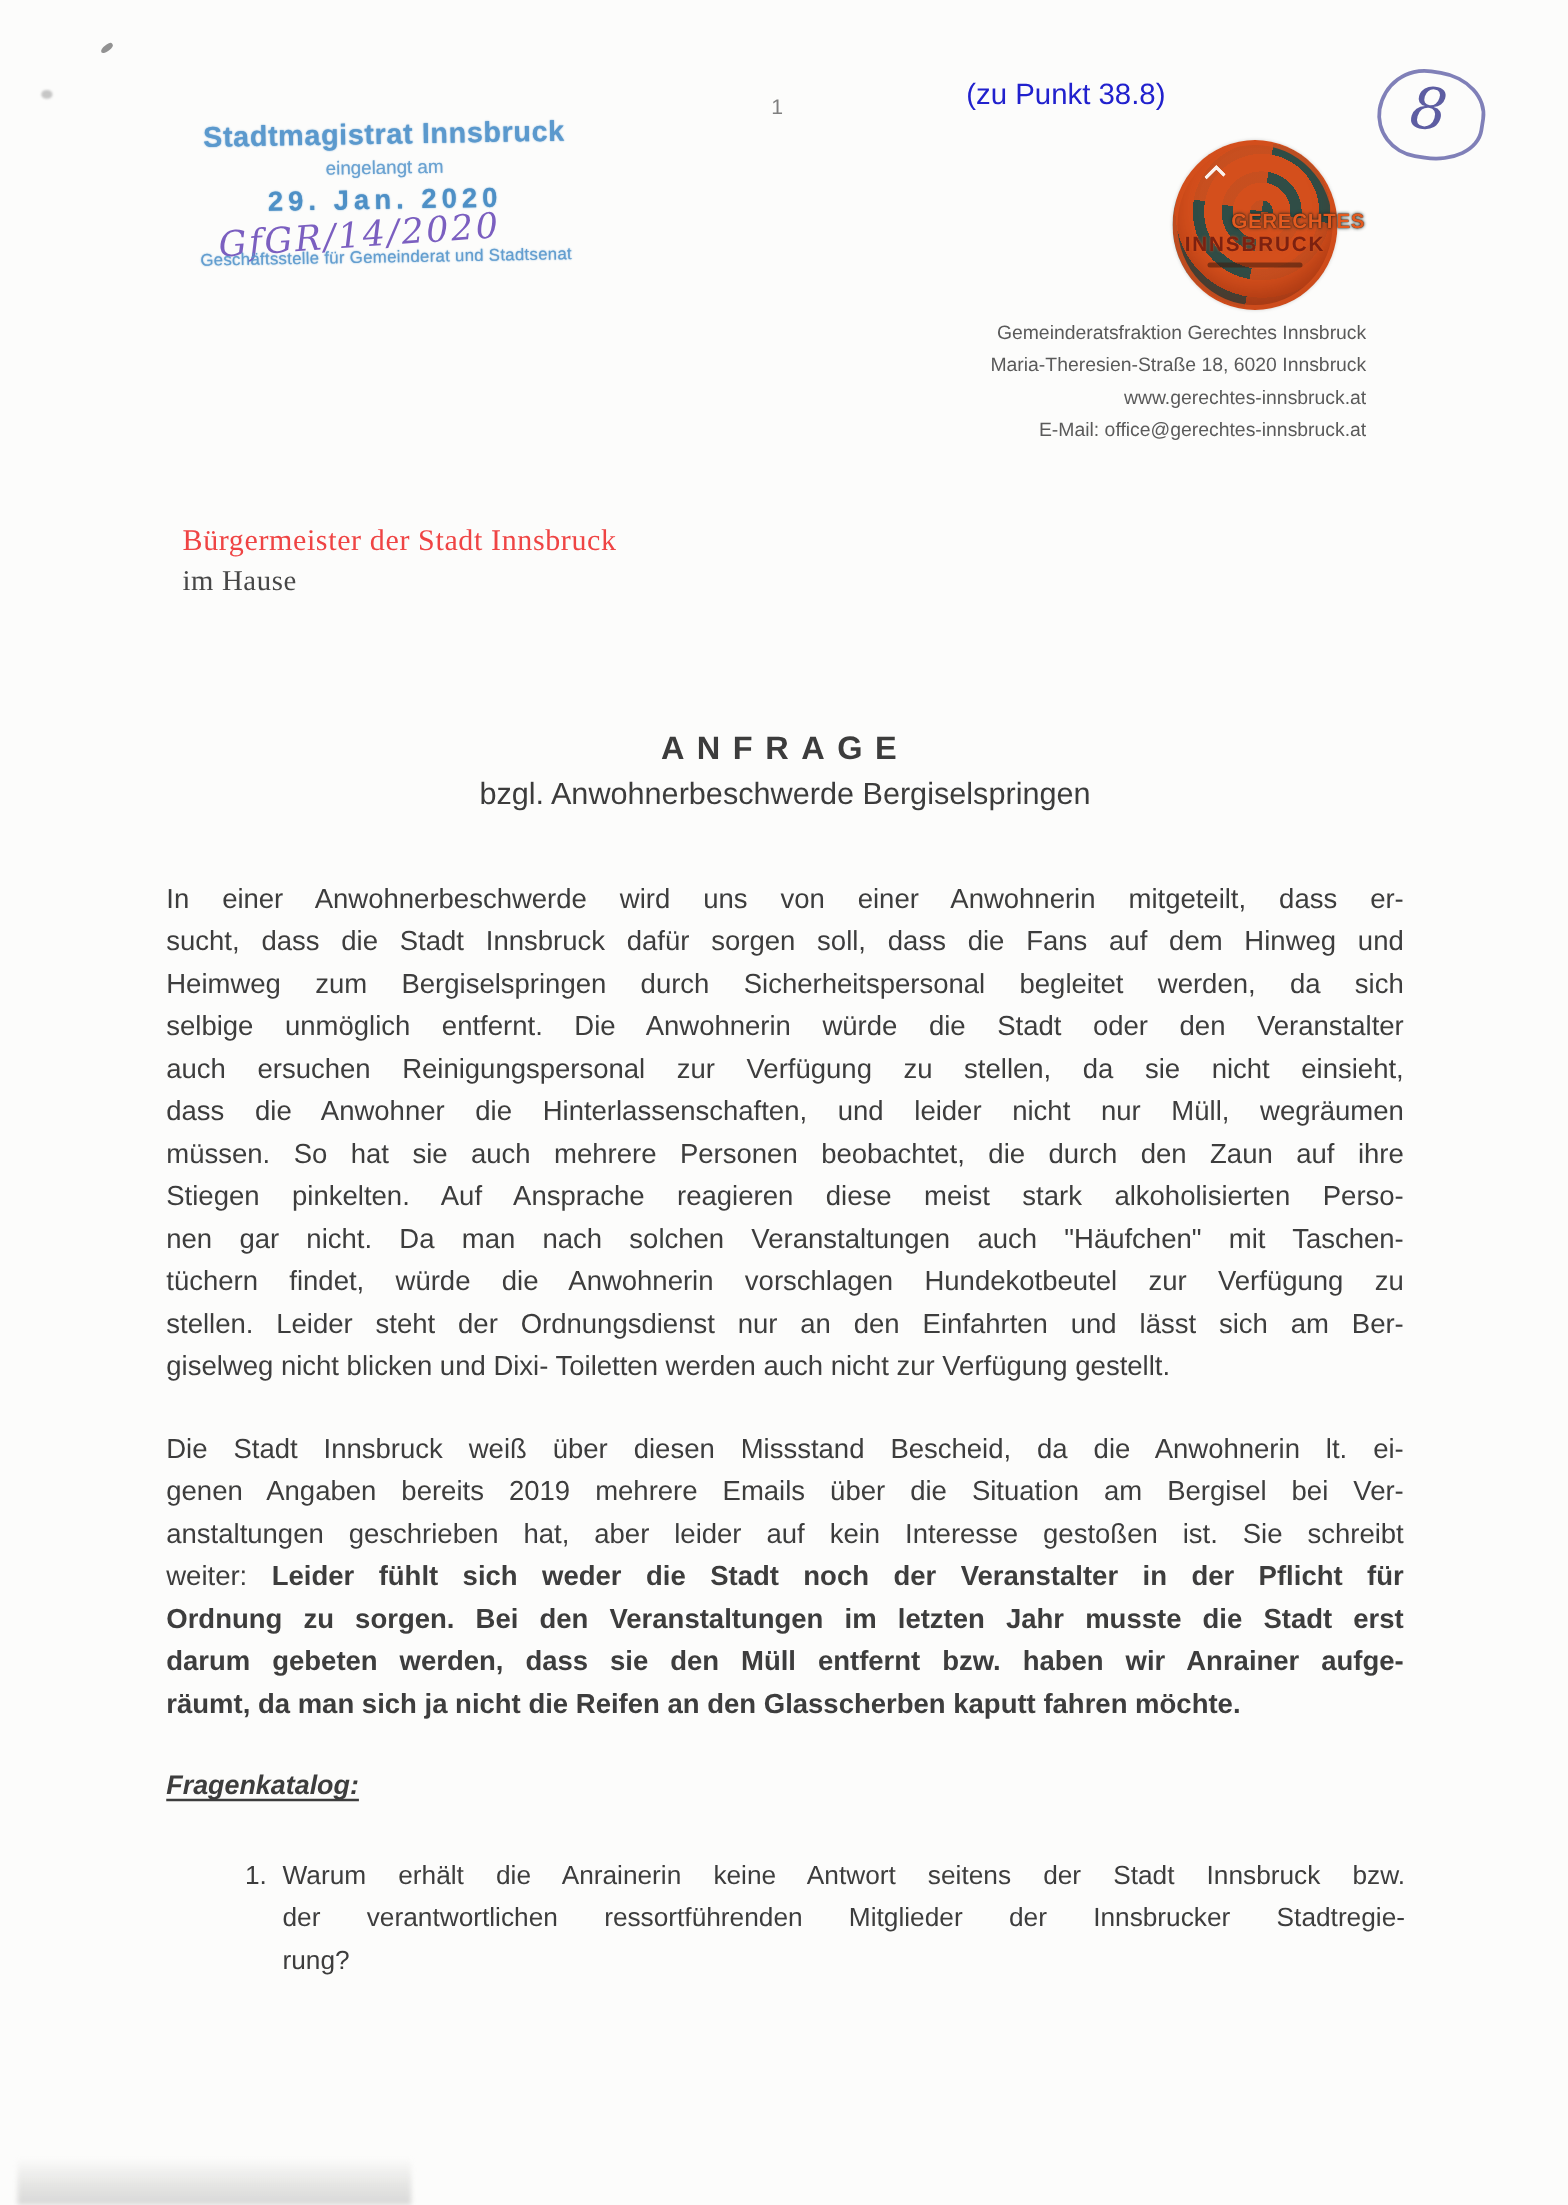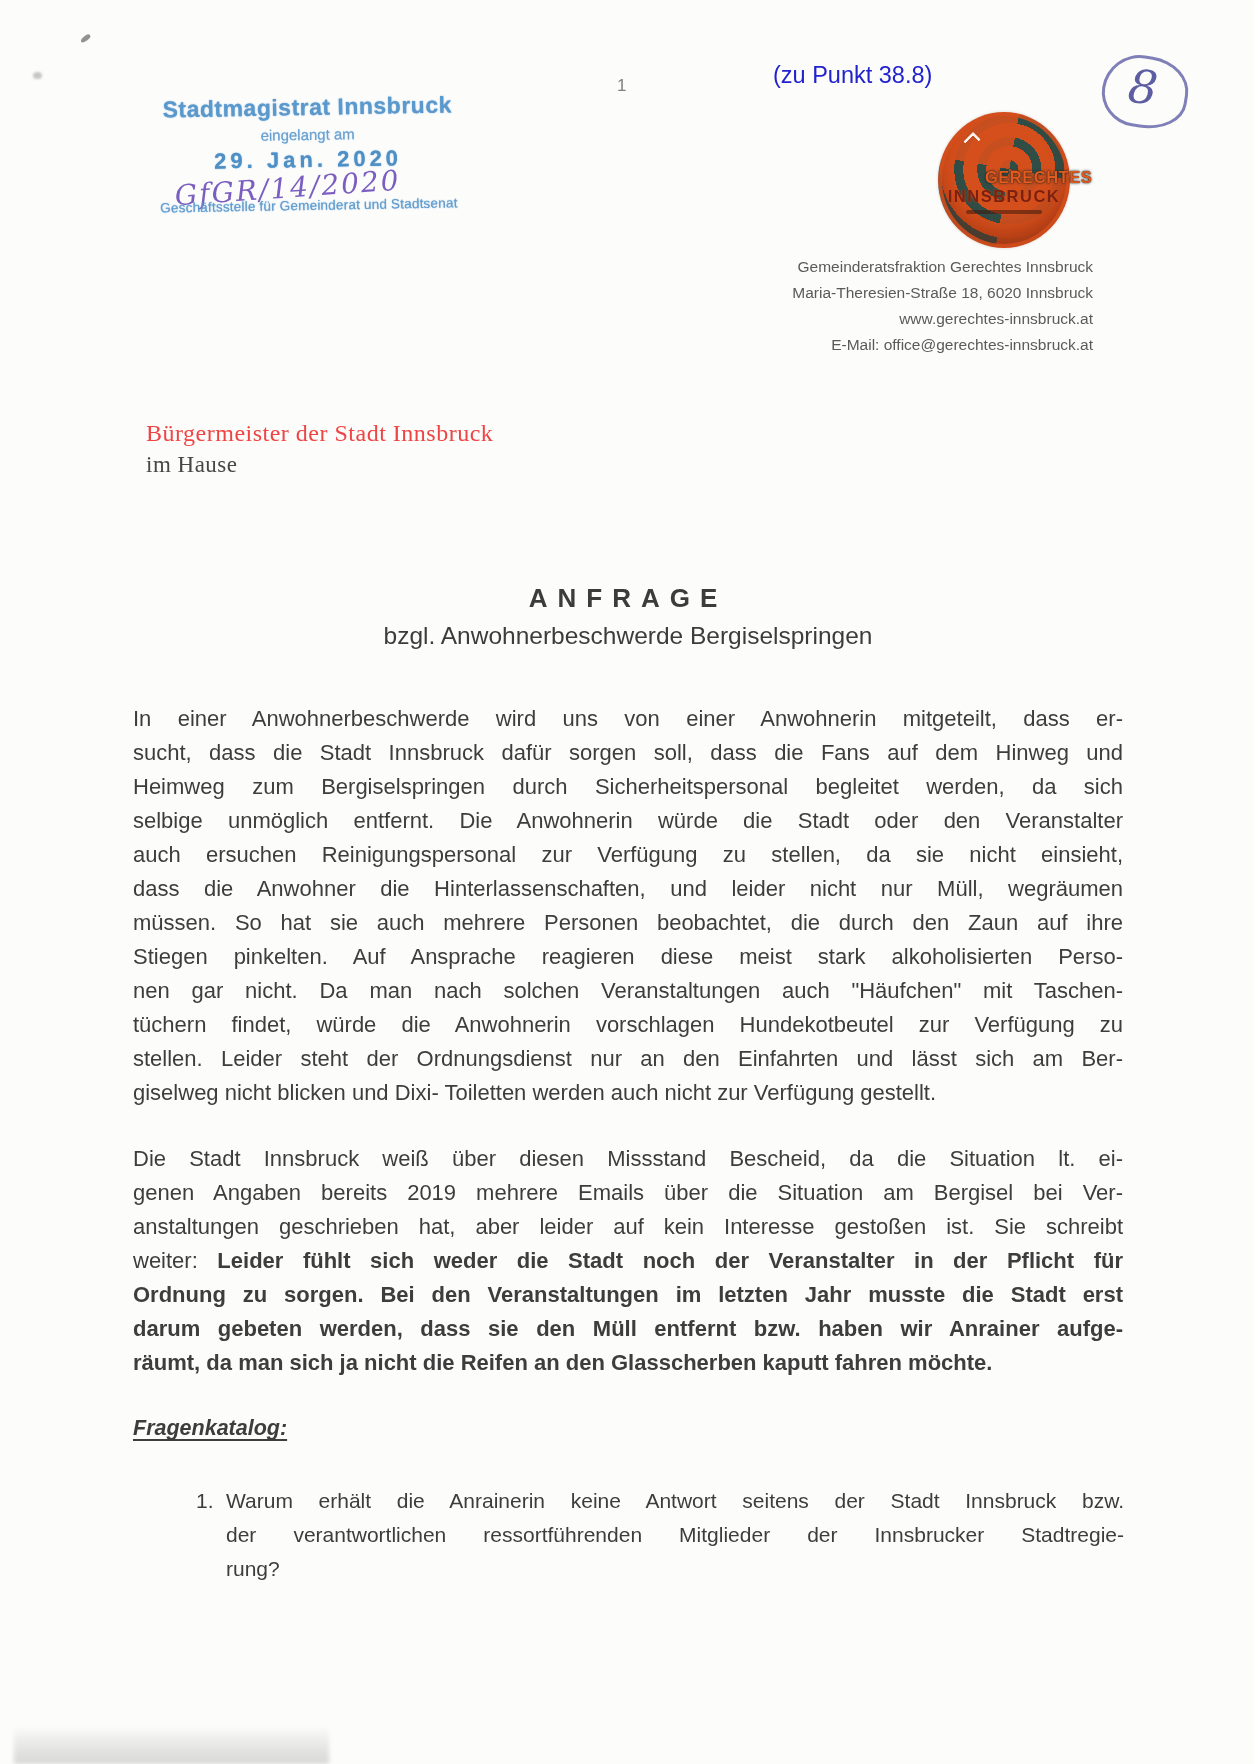--- a/index.html
+++ b/index.html
@@ -128,21 +128,21 @@
       <div class="jline"><span>dass die Anwohner die Hinterlassenschaften, und leider nicht nur Müll, wegräumen</span></div>
       <div class="jline"><span>müssen. So hat sie auch mehrere Personen beobachtet, die durch den Zaun auf ihre</span></div>
       <div class="jline"><span>Stiegen pinkelten. Auf Ansprache reagieren diese meist stark alkoholisierten Perso-</span></div>
       <div class="jline"><span>nen gar nicht. Da man nach solchen Veranstaltungen auch "Häufchen" mit Taschen-</span></div>
       <div class="jline"><span>tüchern findet, würde die Anwohnerin vorschlagen Hundekotbeutel zur Verfügung zu</span></div>
       <div class="jline"><span>stellen. Leider steht der Ordnungsdienst nur an den Einfahrten und lässt sich am Ber-</span></div>
       <div class="jline jline-last"><span>giselweg nicht blicken und Dixi- Toiletten werden auch nicht zur Verfügung gestellt.</span></div>
     </div>
 
   <div class="abs para para2">
-      <div class="jline"><span>Die Stadt Innsbruck weiß über diesen Missstand Bescheid, da die Situation lt. ei-</span></div>
+      <div class="jline"><span>Die Stadt Innsbruck weiß über diesen Missstand Bescheid, da die Anwohnerin lt. ei-</span></div>
       <div class="jline"><span>genen Angaben bereits 2019 mehrere Emails über die Situation am Bergisel bei Ver-</span></div>
       <div class="jline"><span>anstaltungen geschrieben hat, aber leider auf kein Interesse gestoßen ist. Sie schreibt</span></div>
       <div class="jline"><span>weiter: </span><span class="seg-bold">Leider fühlt sich weder die Stadt noch der Veranstalter in der Pflicht für</span></div>
       <div class="jline"><span class="seg-bold">Ordnung zu sorgen. Bei den Veranstaltungen im letzten Jahr musste die Stadt erst</span></div>
       <div class="jline"><span class="seg-bold">darum gebeten werden, dass sie den Müll entfernt bzw. haben wir Anrainer aufge-</span></div>
       <div class="jline jline-last"><span class="seg-bold">räumt, da man sich ja nicht die Reifen an den Glasscherben kaputt fahren möchte.</span></div>
     </div>
 
   <div class="abs questions-heading">Fragenkatalog:</div>
 

